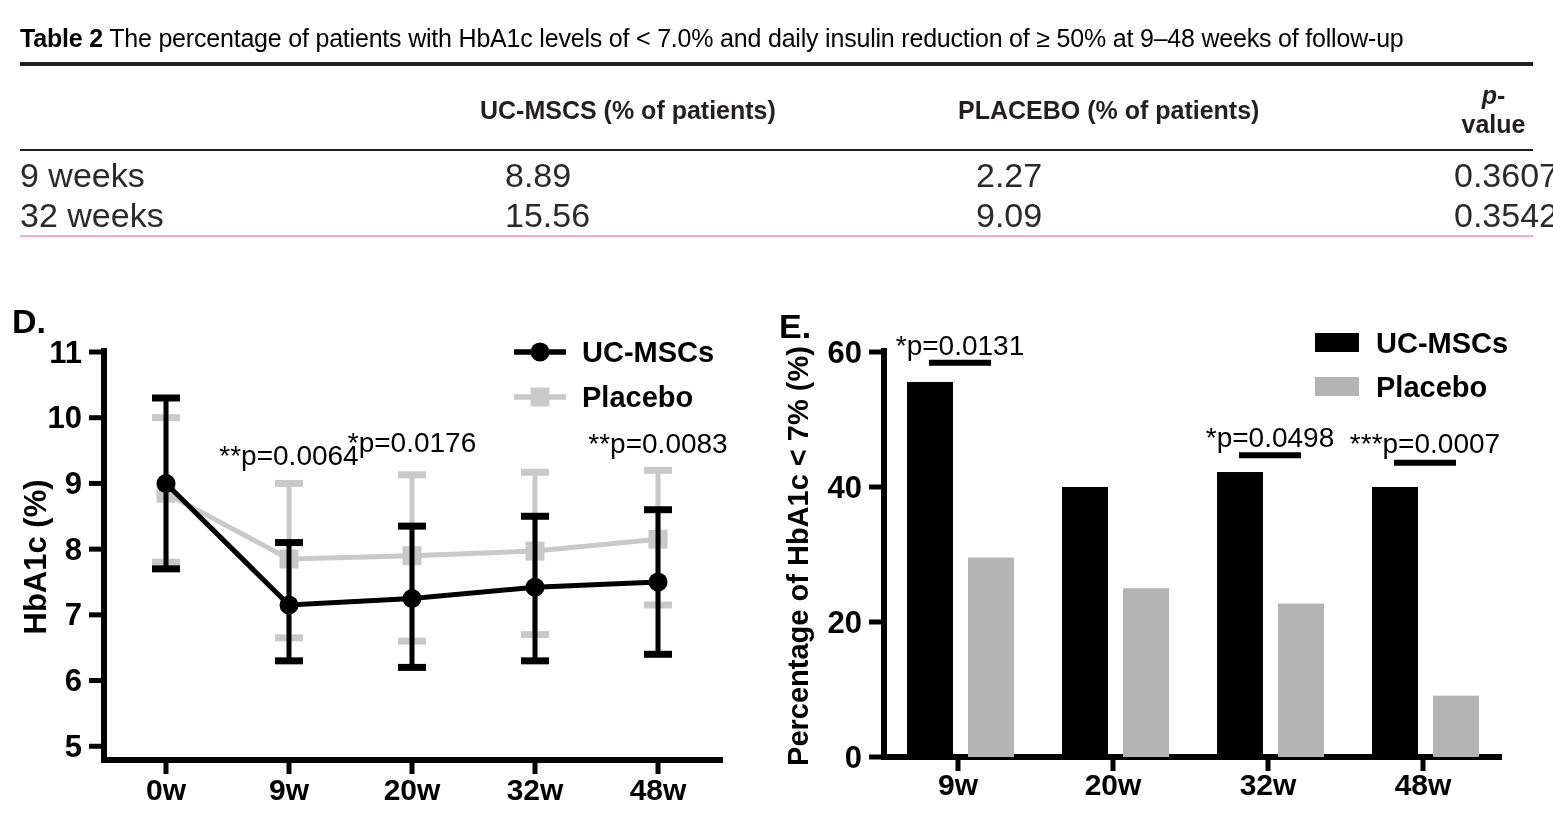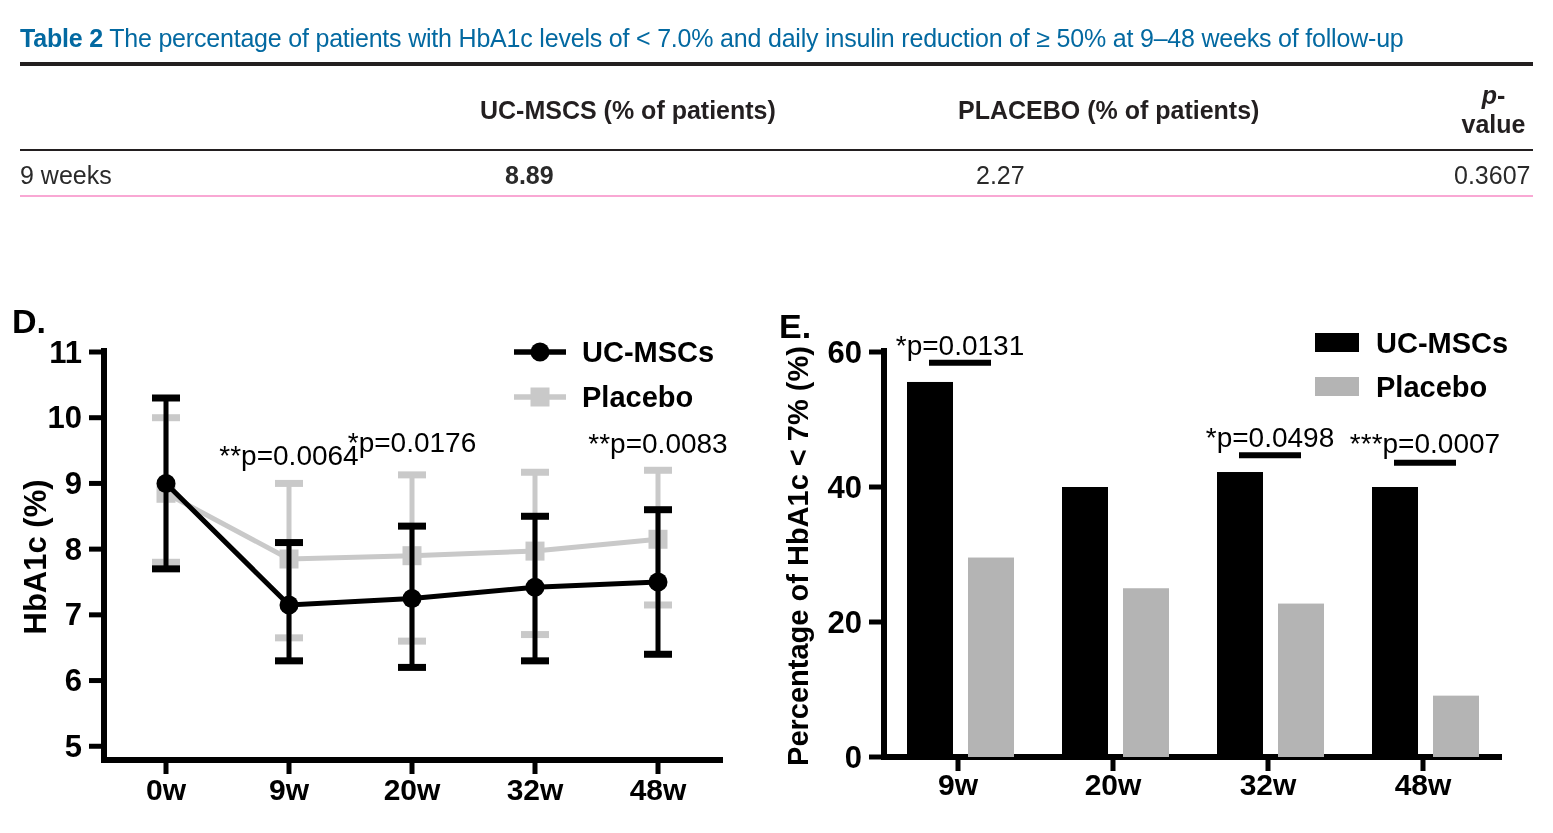--- a/index.html
+++ b/index.html
@@ -2,34 +2,34 @@
 <html><head>
 <meta charset="utf-8">
 <style>
   html,body{margin:0;padding:0;}
   body{
     width:1553px;height:833px;position:relative;overflow:hidden;
     background:#ffffff;color:#231f20;
     font-family:"Liberation Sans", sans-serif;
   }
   .table-section{position:absolute;left:20px;top:0;width:1513px;}
-  .table-title{margin-top:22px;font-size:25px;line-height:32px;color:#0369a1;letter-spacing:-0.2px;}
+  .table-title{margin-top:22px;font-size:25px;line-height:32px;color:#000000;letter-spacing:-0.2px;}
   .table-title .bold{font-weight:bold;}
   table.data{
     margin-top:8px;width:1513px;border-collapse:collapse;table-layout:fixed;
     border-top:4px solid #231f20;border-bottom:2px solid #f9a8d4;
   }
   table.data thead th{
     font-size:25px;font-weight:bold;text-align:left;
     padding:15px 0 10px 0;border-bottom:2px solid #231f20;color:#231f20;
   }
   table.data thead th.num-right{text-align:center;}
-  table.data tbody td{font-size:25px;height:40px;padding:0;vertical-align:middle;color:#2a2a2a;}
+  table.data tbody td{font-size:34px;height:40px;padding:0;vertical-align:middle;color:#2a2a2a;}
   table.data tbody tr:first-child td{padding-top:4px;}
-  td.c2{padding-left:25px !important;font-weight:bold;}
+  td.c2{padding-left:25px !important;}
   td.c3{padding-left:18px !important;}
   .pcol{text-align:left;}
   .figure-area{position:absolute;left:0;top:300px;width:1553px;height:533px;}
   svg{position:absolute;top:0;}
   #chartD{left:0;}
   #chartE{left:760px;}
 </style>
 </head>
 <body>
 
@@ -52,20 +52,26 @@
         <th>PLACEBO (% of patients)</th>
         <th class="num-right"><i>p</i><span>-value</span></th>
       </tr>
     </thead>
     <tbody>
       <tr>
         <td>9 weeks</td>
         <td class="c2">8.89</td>
         <td class="c3">2.27</td>
         <td class="pcol">0.3607</td>
+      </tr>
+      <tr>
+        <td>32 weeks</td>
+        <td class="c2">15.56</td>
+        <td class="c3">9.09</td>
+        <td class="pcol">0.3542</td>
       </tr>
     </tbody>
   </table>
 </div>
 
 <div class="figure-area">
   <svg id="chartD" width="760" height="533" viewBox="0 300 760 533">
       <text x="12" y="333" font-family="&quot;Liberation Sans&quot;, sans-serif" font-size="34" font-weight="bold" text-anchor="start" fill="#000000">D.</text>
       <line x1="104" y1="348" x2="104" y2="763" stroke="#000" stroke-width="6"></line>
       <line x1="101" y1="760" x2="723" y2="760" stroke="#000" stroke-width="6"></line>

